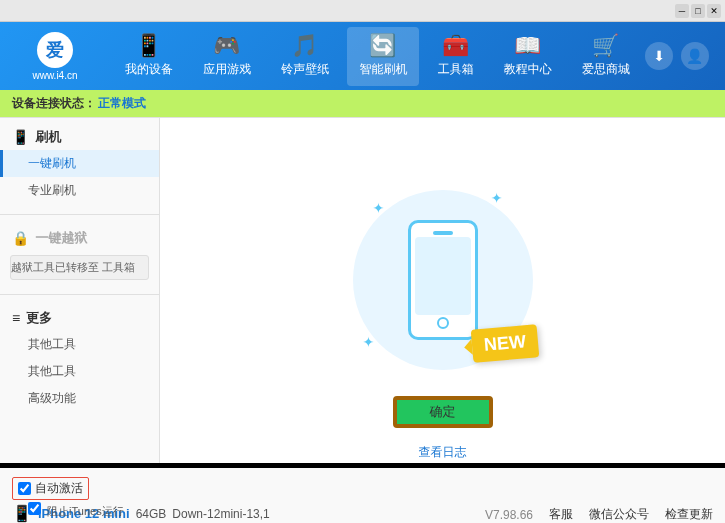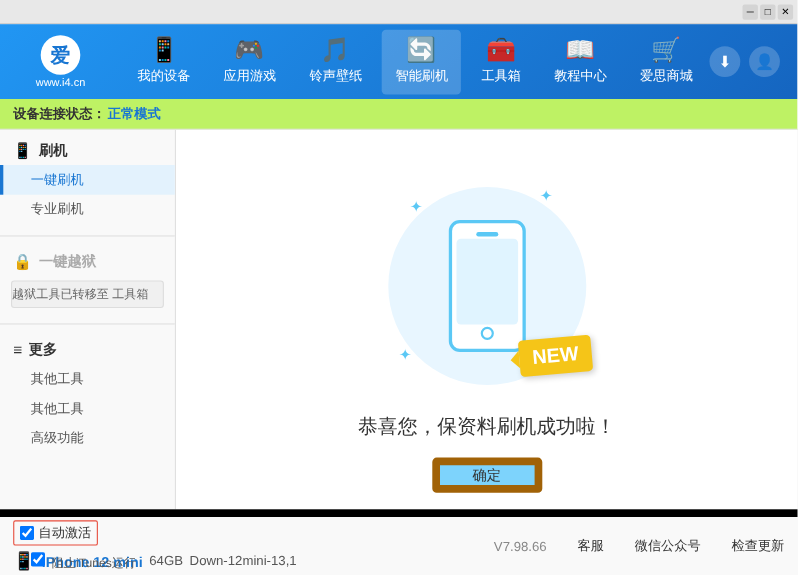--- a/index.html
+++ b/index.html
@@ -259,42 +259,42 @@
     .sparkle-3 { bottom: 30px; left: 20px; }
 
     .success-text {
       font-size: 18px;
       color: #333;
       font-weight: 500;
     }
     .confirm-btn {
       width: 100px;
       height: 32px;
-      background: #7dd3fc;
-      border: 7px solid #a16207;
+      background: #22c55e;
+      border: 4px solid #a16207;
       border-radius: 4px;
       font-size: 13px;
       color: #333;
       cursor: pointer;
-      display: flex; align-items: flex-end; justify-content: center;
+      display: flex; align-items: center; justify-content: center;
     }
     .view-log-link {
       font-size: 12px;
       color: #1976D2;
       cursor: pointer;
       text-decoration: none;
     }
 
     
     .bottom-bar {
       height: 60px;
       background: #f9f9f9;
-      border-top: 7px solid #000000;
-      display: flex;
-      align-items: center;
+      border-top: 5px solid #000000;
+      display: flex;
+      align-items: flex-end;
       justify-content: space-between;
       padding: 0 12px;
       position: absolute;
       bottom: 0;
       left: 0; right: 0;
     }
     .bottom-left {
       display: flex;
       flex-direction: column;
       gap: 4px;
@@ -321,21 +321,21 @@
       align-items: center;
       gap: 6px;
       font-size: 12px;
       color: #555;
     }
     .device-icon { font-size: 16px; color: #1976D2; }
     .device-name { font-weight: bold; color: #1976D2; font-size: 13px; }
     .bottom-right {
       display: flex;
       align-items: center;
-      gap: 28px;
+      gap: 16px;
       font-size: 12px;
       color: #666;
     }
     .bottom-version { color: #888; }
     .bottom-link { color: #333; cursor: pointer; }
   </style>
 </head>
 <body>
 
 <div class="title-bar">
@@ -455,21 +455,20 @@
         <span class="sparkle sparkle-2">✦</span>
         <span class="sparkle sparkle-3">✦</span>
         <div class="phone-shape">
           <div class="phone-speaker"></div>
           <div class="phone-screen"></div>
           <div class="phone-home-btn"></div>
         </div>
         <div class="new-badge">NEW</div>
       </div>
 
-      <div class="success-text">恭喜您，保资料刷机成功啦！</div>
 
       <div class="confirm-btn">
         <span>确定</span>
       </div>
 
       <a class="view-log-link">查看日志</a>
     </div>
   </div>
 </div>
 

